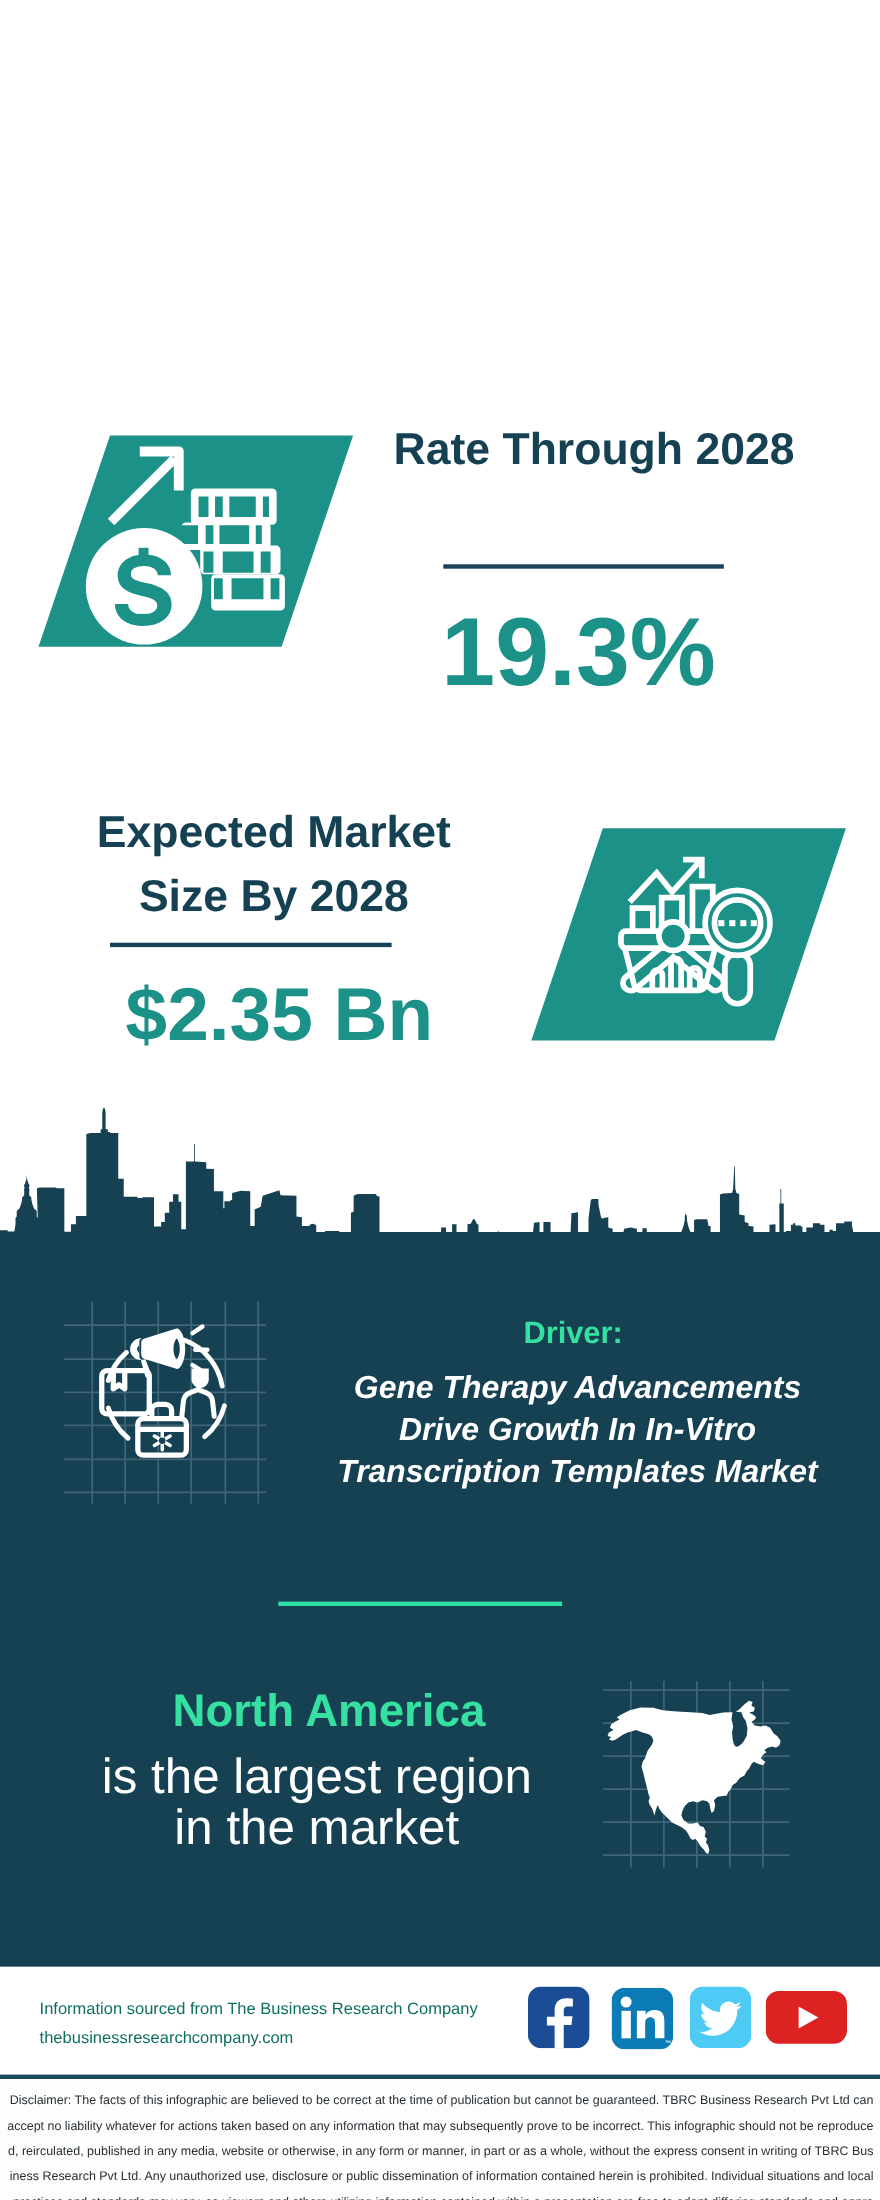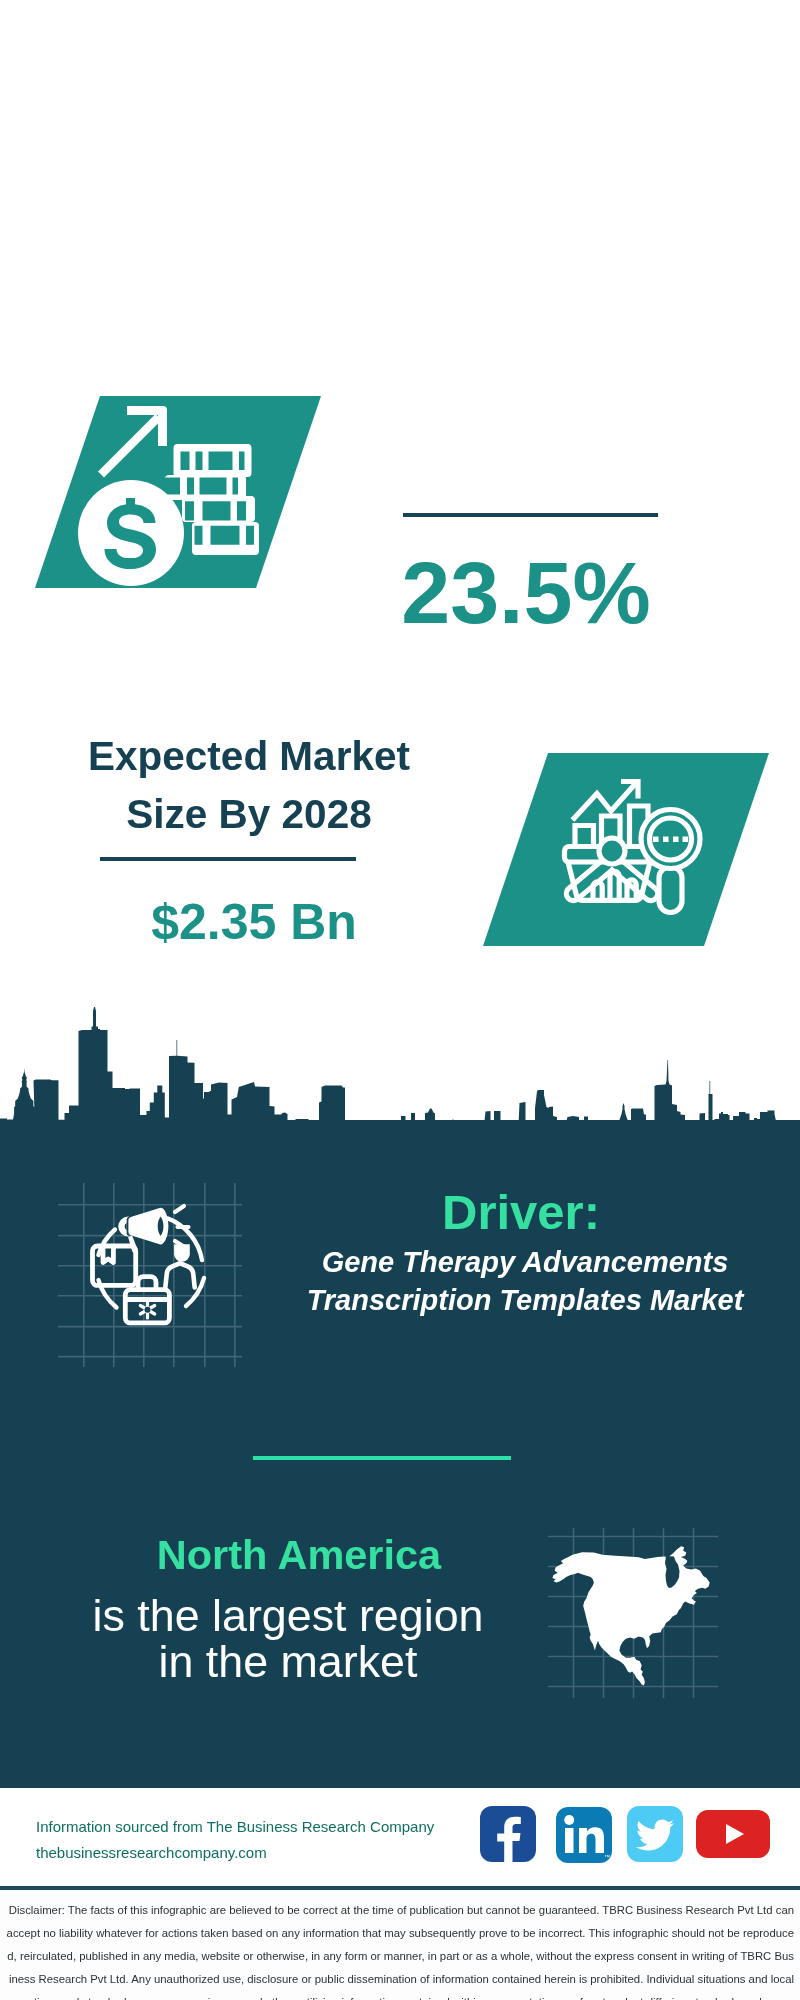--- a/index.html
+++ b/index.html
@@ -14,21 +14,21 @@
   .header-title > div{margin-right:-1px;}
 
   .stat-head{position:absolute;color:#164152;font-weight:bold;font-size:40.5px;line-height:58px;text-align:center;}
   .rule{position:absolute;height:4px;background:#17425a;}
   .stat-val{position:absolute;color:#1b9187;font-weight:bold;font-size:88px;line-height:96px;text-align:center;}
 
   
   .dark-body{position:absolute;left:0;top:1120px;width:800px;height:668px;background:#164152;}
   .skyline{position:absolute;left:0;top:1006px;width:800px;height:124px;}
 
-  .driver-label{position:absolute;color:#35e0a1;font-weight:bold;font-size:49px;line-height:44px;text-align:center;}
+  .driver-label{position:absolute;color:#35e0a1;font-weight:bold;font-size:28px;line-height:44px;text-align:center;}
   .driver-text{position:absolute;color:#fff;font-weight:bold;font-size:29px;line-height:38.2px;text-align:center;font-style:italic;}
   .divider{position:absolute;height:4px;background:#2ee0a8;}
 
   .region-name{position:absolute;color:#35e0a1;font-weight:bold;font-size:41.5px;line-height:44px;text-align:center;}
   .region-text{position:absolute;color:#fff;font-size:44.8px;line-height:46px;text-align:center;}
 
   
   .footer{position:absolute;left:0;top:1788px;width:800px;height:108px;background:#fff;padding-left:24px;}
   .src-text{position:absolute;color:#0e6f62;font-size:15px;line-height:26px;}
   .social{position:absolute;width:56px;height:56px;border-radius:12px;}
@@ -76,37 +76,38 @@
       <circle cx="101" cy="141" r="53" fill="#ffffff"></circle>
       <g fill="#1b9187">
         <rect x="96" y="106" width="9" height="10"></rect>
         <rect x="96" y="166" width="9" height="10"></rect>
         <path d="M100.5,112 c-13.5,0 -23.5,8 -23.5,19 c0,11.5 9,16 23,19 c9.5,2 13,4.5 13,8.5 c0,5 -5.5,8 -13,8
                  c-8.5,0 -13.5,-4 -13.5,-9.5 h-12 c0,12 10.5,20 25.5,20 c15.5,0 26,-8 26,-19.5 c0,-12 -10,-17 -25,-20
                  c-9.5,-2 -12,-4 -12,-8 c0,-4.5 5,-7 12,-7 c8,0 12.5,4 12.5,8.5 h12 c0,-11.5 -10,-19 -25,-19 z"></path>
       </g>
     </svg>
     <div class="stat-head" style="left:340px;top:379px;width:400px;">
+      <div>Rate Through 2028</div>
     </div>
     <div class="rule" style="left:403px;top:513px;width:255px;"></div>
-    <div class="stat-val" style="left:326px;top:545px;width:400px;">23.5%</div>
+    <div class="stat-val" style="left:326px;top:545px;width:400px;">19.3%</div>
   </div>
 
   <div class="dark-body"></div>
   <svg class="skyline" viewBox="0 0 800 124" preserveAspectRatio="none">
     <path fill="#164152" d="M0,112.5 L7.0,112.5 L7.0,113.5 L13.0,113.5 L14.1,107.5 L14.1,101.5 L15.2,100.0 L15.2,95.0 L17.8,92.5 L19.3,88.0 L20.1,84.5 L20.1,82.6 L21.2,81.5 L22.0,80.5 L22.0,76.5 L21.6,75.5 L22.2,75.0 L22.2,72.9 L21.6,72.0 L22.8,70.0 L24.0,65.9 L24.3,62.0 L24.6,65.9 L25.8,70.0 L27.0,72.0 L26.4,72.9 L26.4,75.0 L27.0,75.5 L26.6,76.5 L26.6,80.5 L27.4,81.5 L28.5,82.6 L28.5,84.5 L29.3,88.0 L30.8,92.5 L33.4,95.0 L33.4,100.0 L34.5,101.5 L34.5,107.5 L33.5,74.5 L36.0,73.5 L50.0,73.5 L52.0,74.2 L58.5,74.2 L58.5,113.8 L64.5,113.8 L64.5,107.0 L69.0,107.0 L69.0,99.5 L78.5,99.5 L78.5,25.0 L82.0,24.0 L91.5,24.0 L91.5,20.5 L93.0,20.5 L93.0,5.0 L94.0,1.0 L95.0,1.0 L96.0,5.0 L96.0,20.5 L98.0,20.5 L98.0,23.0 L100.0,23.0 L100.0,24.0 L107.5,24.0 L107.5,65.5 L112.5,65.5 L112.5,82.0 L125.0,82.0 L125.0,83.0 L129.5,83.0 L129.5,82.5 L140.0,82.5 L140.0,109.0 L146.5,109.0 L146.5,105.0 L149.8,105.0 L149.8,96.5 L153.8,96.5 L153.8,86.5 L157.3,86.5 L157.3,79.6 L162.3,79.6 L162.3,86.5 L164.8,86.5 L164.8,111.5 L169.0,111.5 L169.0,50.0 L176.5,49.8 L176.5,34.0 L177.2,34.0 L177.2,49.8 L187.5,50.5 L187.5,56.5 L194.5,56.8 L194.5,77.0 L203.0,77.0 L203.0,92.5 L204.0,92.5 L204.0,86.0 L209.5,86.0 L209.5,85.0 L211.0,85.0 L211.0,78.5 L219.0,76.5 L227.5,77.0 L227.5,108.5 L231.5,108.5 L231.5,93.5 L237.0,91.0 L238.8,81.0 L254.0,76.0 L255.0,80.5 L269.5,81.0 L269.5,100.0 L274.5,100.5 L274.5,108.5 L281.0,108.5 L282.5,107.0 L285.0,106.5 L287.5,108.0 L287.5,116.5 L295.5,116.5 L295.5,113.0 L308.5,113.0 L308.5,116.5 L318.0,116.8 L318.0,122.5 L319.0,122.5 L319.0,96.5 L321.5,95.5 L321.5,81.0 L325.0,79.5 L341.5,79.5 L343.0,81.5 L345.0,81.5 L345.0,118.0 L351.5,118.0 L351.5,119.0 L359.5,118.5 L359.5,122.0 L367.5,121.5 L367.5,118.0 L371.5,118.0 L371.5,120.0 L376.5,120.0 L376.5,115.0 L380.5,115.0 L380.5,122.0 L387.0,122.0 L387.0,117.0 L394.5,117.0 L394.5,121.5 L401.0,121.5 L401.0,110.0 L405.5,110.0 L405.5,121.5 L411.0,121.5 L411.0,107.0 L415.0,107.0 L415.0,121.5 L425.0,121.5 L425.0,107.0 L428.0,106.5 L430.0,102.5 L431.5,102.5 L433.5,106.5 L435.0,107.5 L435.0,119.0 L440.0,119.5 L440.0,122.5 L448.0,122.5 L448.0,125.0 L451.0,124.0 L451.0,119.0 L453.0,112.5 L454.5,119.0 L457.5,117.0 L458.5,115.5 L466.0,115.5 L466.0,120.5 L470.5,121.0 L470.5,127.0 L483.5,127.0 L483.5,124.0 L485.5,105.5 L490.5,105.0 L490.5,126.0 L494.0,126.0 L494.0,105.0 L500.5,105.0 L500.5,127.0 L509.0,127.0 L509.0,121.5 L518.5,119.5 L519.5,97.0 L525.5,96.0 L525.5,119.5 L531.0,120.5 L531.0,124.5 L535.0,124.5 L535.0,102.0 L537.0,85.5 L538.0,84.0 L544.0,84.0 L544.0,89.0 L546.5,101.0 L548.5,102.0 L549.0,101.0 L553.0,100.5 L553.0,110.0 L557.0,111.0 L557.0,120.5 L560.0,119.5 L561.0,117.0 L562.5,118.0 L563.5,119.0 L565.0,117.0 L566.0,116.5 L567.5,111.0 L573.0,110.0 L579.0,111.0 L579.0,119.0 L584.0,119.0 L584.0,110.5 L588.0,110.5 L588.0,122.0 L591.0,122.0 L591.0,120.0 L596.0,119.0 L596.0,115.0 L601.0,114.5 L601.0,122.5 L605.0,122.5 L605.0,125.5 L611.0,125.5 L611.0,121.0 L612.0,121.0 L615.0,123.5 L617.0,119.0 L619.0,114.5 L620.0,112.5 L621.5,108.0 L622.5,103.0 L622.5,100.0 L623.4,97.0 L624.5,100.0 L624.5,103.0 L625.5,108.0 L627.0,112.5 L628.0,114.5 L630.0,119.0 L630.0,123.5 L631.0,123.5 L631.0,103.0 L632.0,103.0 L632.0,102.5 L643.0,102.5 L644.0,108.5 L646.0,108.5 L646.0,119.5 L650.0,120.5 L650.0,123.5 L654.5,122.5 L654.5,80.0 L657.0,79.0 L665.5,78.5 L666.5,75.0 L667.5,54.0 L668.0,54.0 L668.5,75.0 L669.5,78.5 L672.0,79.5 L672.0,98.0 L677.0,99.0 L677.0,105.0 L680.5,106.0 L680.5,108.5 L685.0,109.0 L685.0,121.0 L690.0,120.0 L690.0,123.5 L699.5,123.5 L699.5,107.5 L705.0,107.0 L705.0,121.0 L708.5,121.0 L708.5,88.0 L709.5,88.0 L709.5,75.0 L710.2,75.0 L710.2,88.0 L712.5,88.0 L712.5,118.5 L714.5,118.5 L714.5,113.0 L719.0,113.0 L719.0,107.5 L721.0,107.5 L721.0,106.0 L723.0,106.0 L723.0,108.0 L728.0,108.0 L728.0,109.0 L729.5,109.0 L729.5,115.5 L733.0,115.5 L733.0,110.0 L739.0,110.0 L739.0,106.0 L745.5,106.0 L745.5,107.5 L749.5,107.5 L749.5,121.5 L754.0,121.5 L754.0,112.0 L757.0,112.0 L757.0,113.0 L760.0,113.0 L760.0,106.0 L767.5,106.0 L767.5,104.5 L774.5,104.5 L774.5,108.0 L777.0,120.0 L779.0,120.0 L779.0,126.0 L781.0,126.0 L781.0,122.0 L784.5,122.0 L785.5,125.0 L787.5,125.0 L788.0,127.0 L800.0,127.0 L800,124 L0,124 Z"></path>
   </svg>
 
   <div class="stat-block">
     <div class="stat-head" style="left:49px;top:727px;width:400px;">
       <div>Expected Market</div>
       <div>Size By 2028</div>
     </div>
     <div class="rule" style="left:100px;top:857px;width:256px;"></div>
-    <div class="stat-val" style="left:54px;top:882px;width:400px;font-size:50px;line-height:80px;">$2.35 Bn</div>
+    <div class="stat-val" style="left:54px;top:882px;width:400px;font-size:68px;line-height:80px;">$2.35 Bn</div>
 
     <svg style="position:absolute;left:478px;top:749px;width:296px;height:200px" viewBox="0 0 296 200">
       <polygon points="70,4 291,4 226,197 5,197" fill="#1b9187"></polygon>
 
       <g fill="none" stroke="#ffffff" stroke-width="5.2" stroke-linejoin="miter" stroke-linecap="butt" transform="translate(-478,-749)">
 
         <polyline points="572.5,820 597,793.5 611,811 636,783"></polyline>
         <path d="M621,781.5 h17 v17" fill="none"></path>
 
         <path d="M575,849 v-23.5 h18.5 v23.5"></path>
@@ -202,20 +203,21 @@
         <line x1="89.5" y1="118.5" x2="89.5" y2="135"></line>
         <line x1="82.3" y1="122.5" x2="96.7" y2="131"></line>
         <line x1="82.3" y1="131" x2="96.7" y2="122.5"></line>
       </g>
       <circle cx="89.5" cy="126.8" r="3" fill="#164152"></circle>
     </svg>
 
     <div class="driver-label" style="left:321px;top:1190px;width:400px;">Driver:</div>
     <div class="driver-text" style="left:275px;top:1243px;width:500px;">
       <div>Gene Therapy Advancements</div>
+      <div>Drive Growth In In-Vitro</div>
       <div>Transcription Templates Market</div>
     </div>
   </div>
 
   <div class="divider" style="left:253px;top:1456px;width:258px;"></div>
 
   <div class="region-block">
     <div class="region-name" style="left:99px;top:1533px;width:400px;">North America</div>
     <div class="region-text" style="left:38px;top:1592px;width:500px;">
       <div>is the largest region</div>

